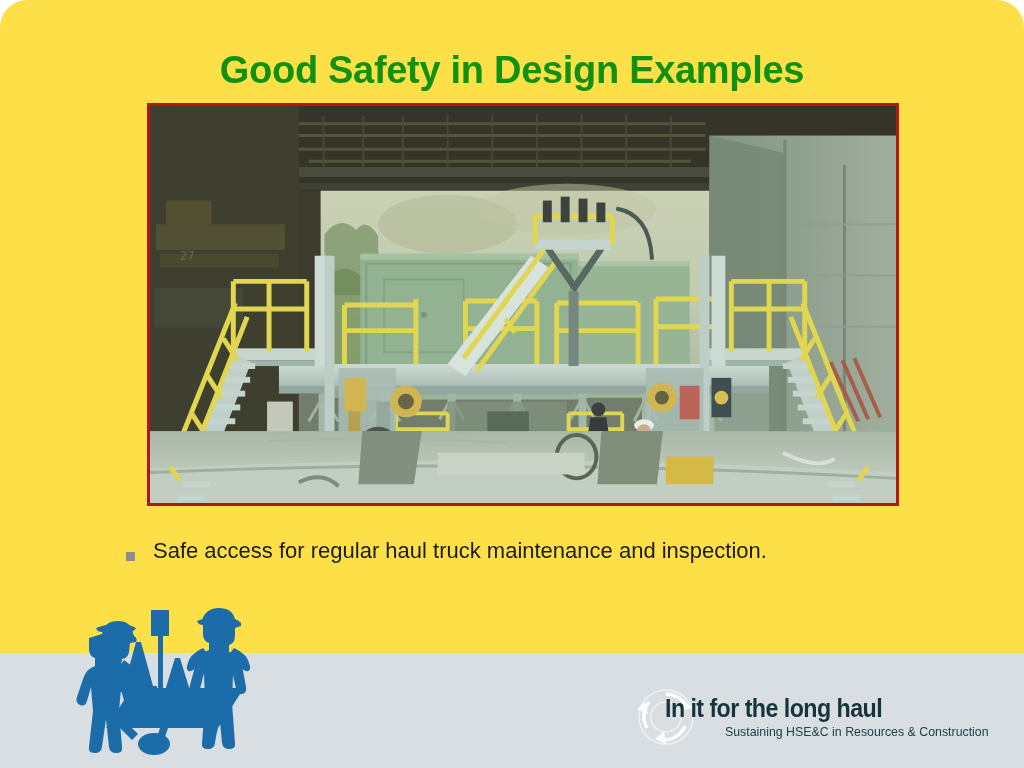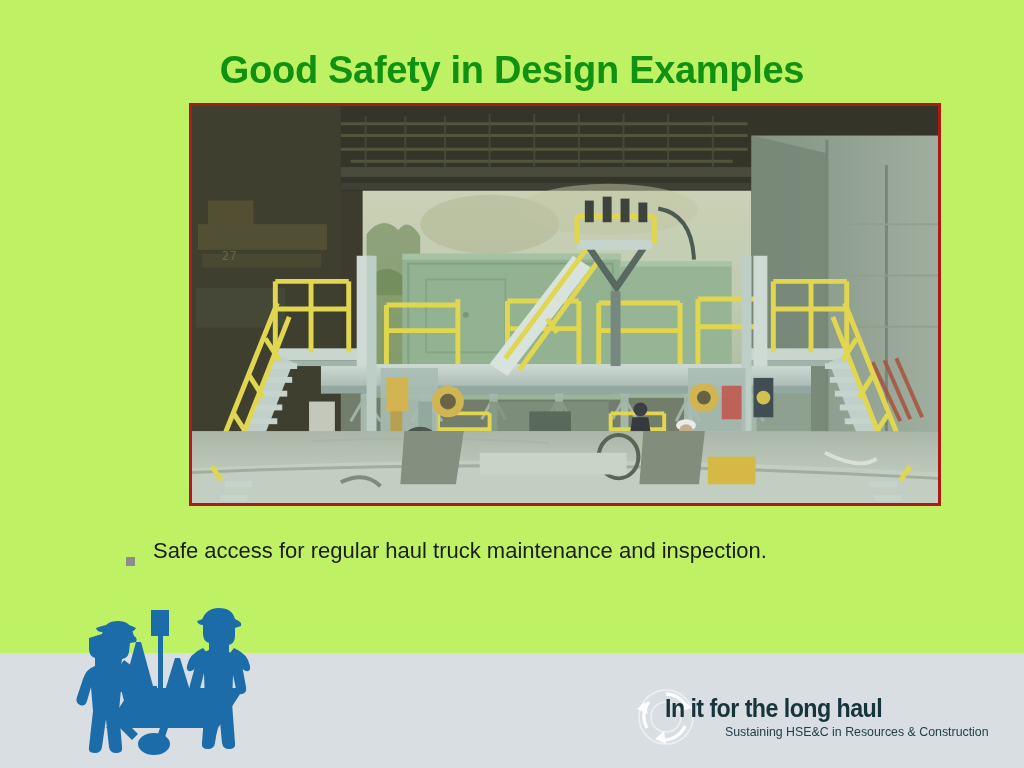--- a/index.html
+++ b/index.html
@@ -10,21 +10,22 @@
     width: 1024px;
     height: 768px;
     background: #ffffff;
     font-family: "Liberation Sans", sans-serif;
     overflow: hidden;
     position: relative;
   }
   .slide {
     position: absolute;
     inset: 0;
-    background: #bef264;
+    background: #fde047;
+    border-radius: 27px;
   }
 
   
   .title {
     position: absolute;
     left: 0;
     top: 48px;
     width: 1024px;
     text-align: center;
     font-size: 38px;
@@ -40,36 +41,35 @@
   .photo-frame {
     position: absolute;
     left: 147px;
     top: 103px;
     width: 752px;
     height: 403px;
     border: 3px solid #b01818;
     box-sizing: border-box;
     background: #2a2315;
     overflow: hidden;
-    margin-left: 42px;
   }
   .photo-frame svg {
     display: block;
     width: 100%;
     height: 100%;
   }
 
   
   .bullet-row {
     position: absolute;
     left: 126px;
     top: 536px;
     width: 860px;
     display: flex;
-    align-items: flex-end;
+    align-items: center;
   }
   .bullet-marker {
     width: 9px;
     height: 9px;
     background: #8d8d8d;
     margin-top: 11px;
     flex: 0 0 auto;
   }
   .bullet-text {
     margin-left: 18px;

